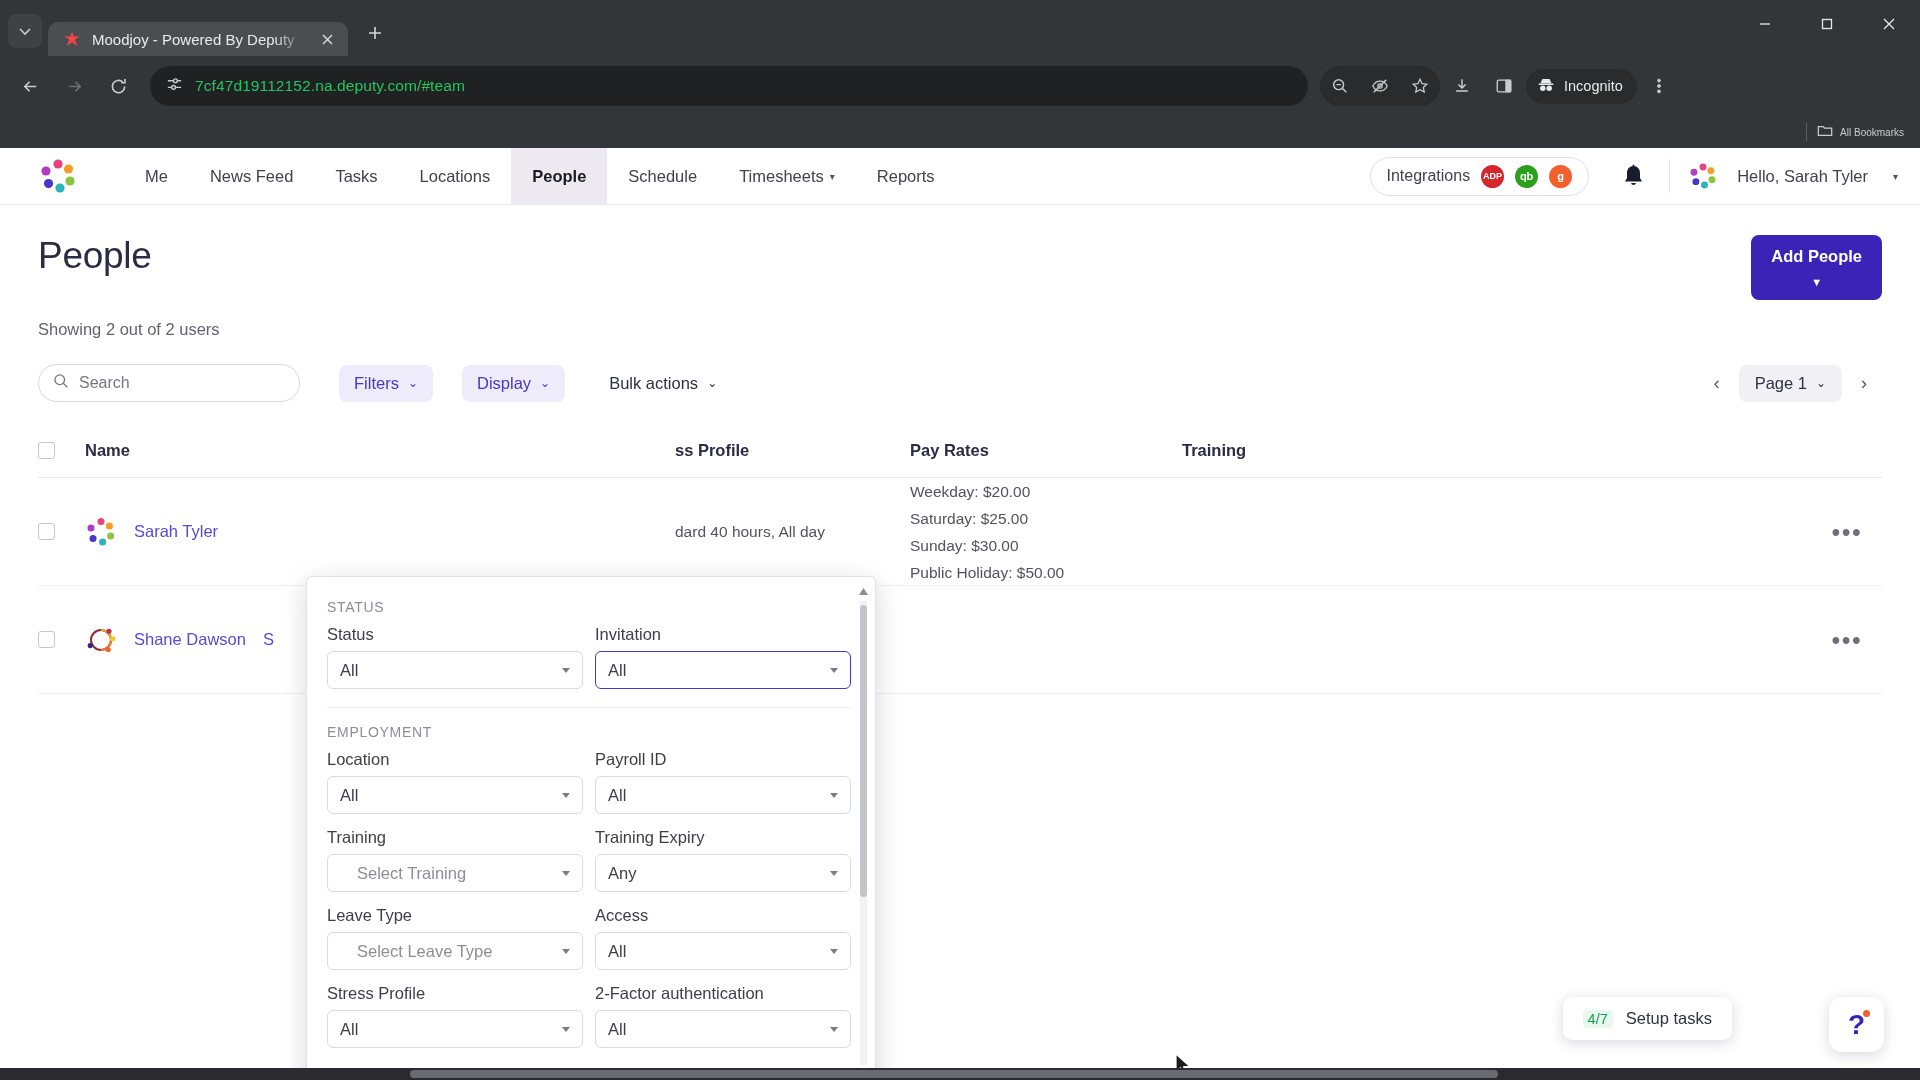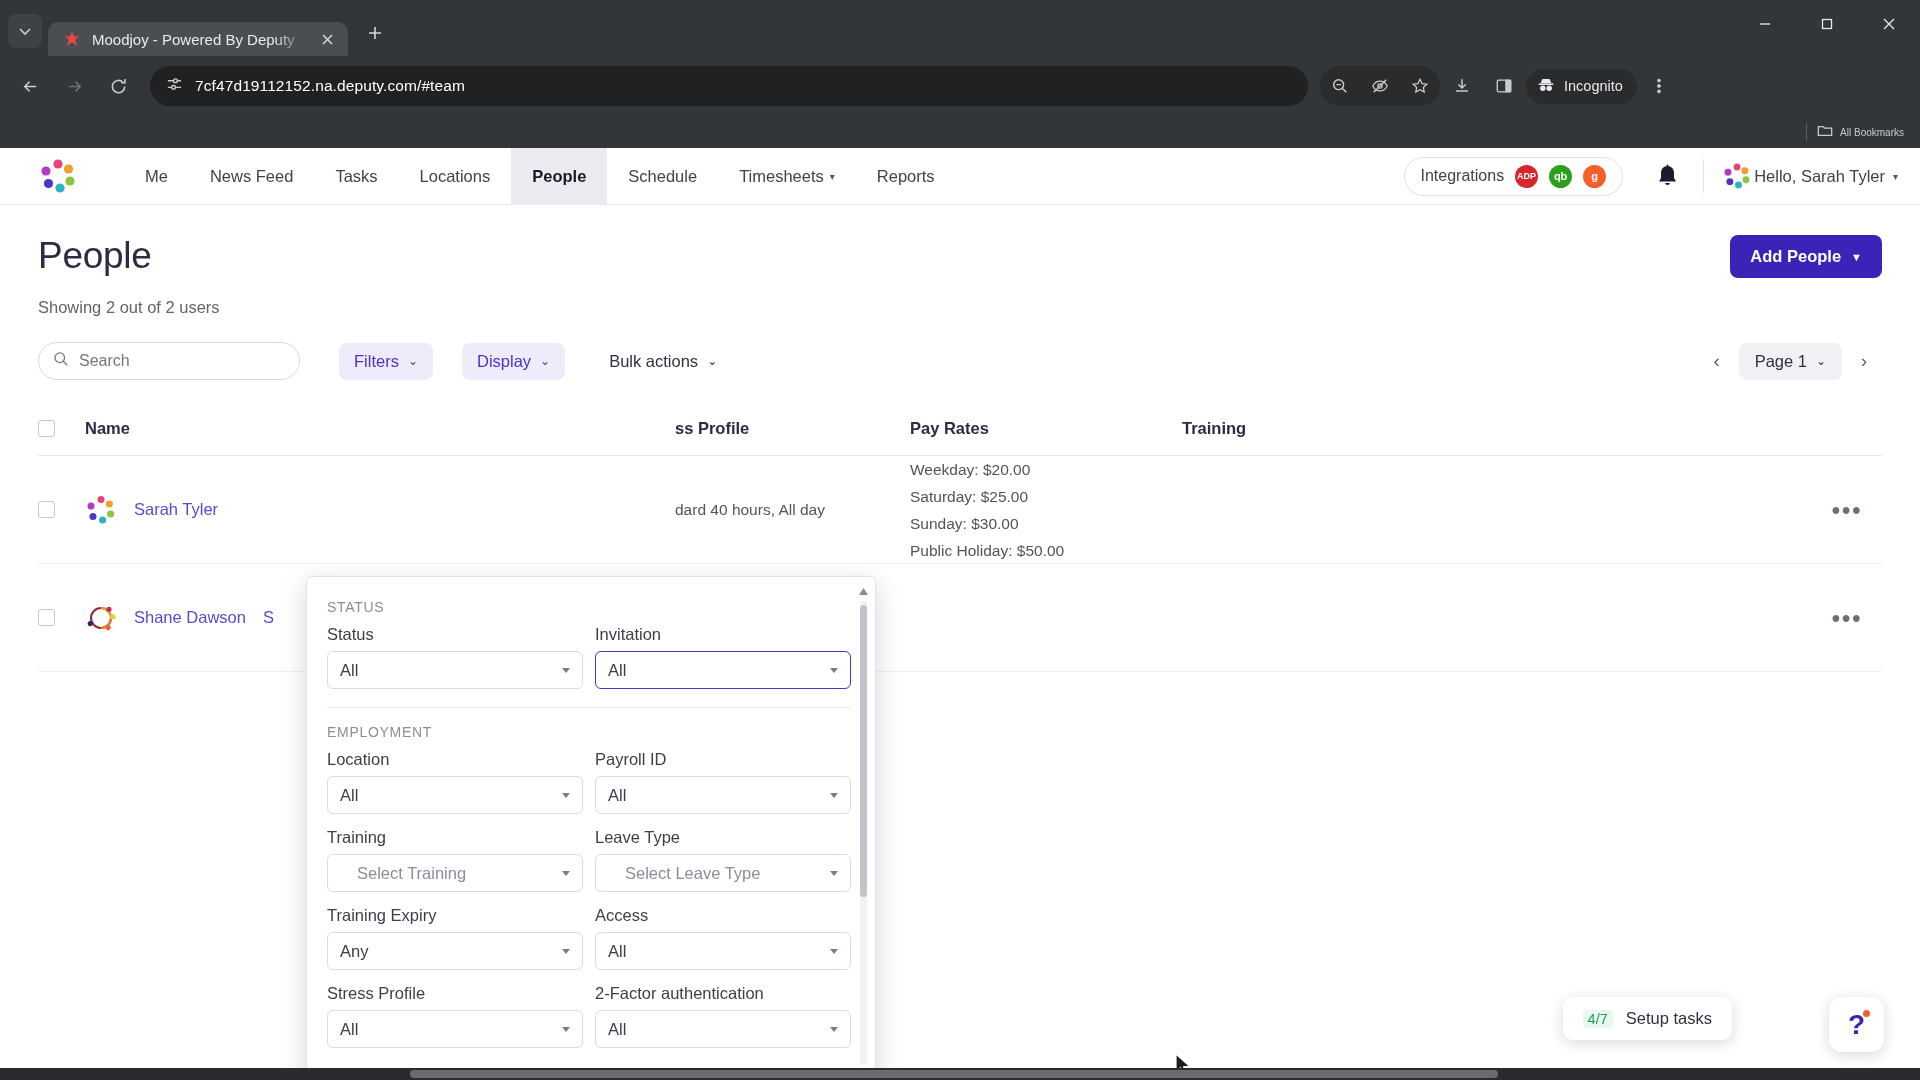--- a/index.html
+++ b/index.html
@@ -42,21 +42,21 @@
   .toolbar { height: 60px; display: flex; align-items: center; padding: 0 10px; gap: 4px; background:#333639;}
   .tb-icon { width: 40px; height: 40px; border-radius: 50%; display: flex; align-items: center; justify-content: center; cursor: pointer; }
   .tb-icon svg { stroke: #c9ccce; fill: none; }
   .tb-icon.disabled svg { stroke: #6e7173; }
   .omnibox {
     flex: 1; height: 40px; background: #1f2123; border-radius: 20px; display: flex;
     align-items: center; padding: 0 16px; gap: 12px; margin: 0 8px; cursor: text;
     max-width: 1158px;
   }
   .omnibox .site-icon svg { stroke: #c9ccce; fill: none; }
-  .omnibox-url { color: #ffffff; font-size: 15.5px; letter-spacing: .1px; }
+  .omnibox-url { color: #22c55e; font-size: 15.5px; letter-spacing: .1px; }
   .tb-right { display: flex; align-items: center; gap: 2px; }
   .tb-pill { display: flex; align-items: center; background: #292b2d; border-radius: 20px; }
   .incognito-pill { display: flex; align-items: center; gap: 8px; background: #292b2d; border-radius: 20px; padding: 6px 14px 6px 10px; cursor: pointer; }
   .incognito-pill span { color: #e8eaed; font-size: 14.5px; }
 
   .bookmarkbar { height: 32px; background: #333639; display: flex; align-items: center; justify-content: flex-end; padding-right: 16px; gap: 10px; }
   .bm-divider { width: 1px; height: 18px; background: #5a5d60; }
   .bm-item { display: flex; align-items: center; gap: 7px; color: #c9ccce; font-size: 10px; cursor: pointer; }
 
   
@@ -76,31 +76,31 @@
   .nav-caret { margin-left: 6px; font-size: 10px; color: #555; }
   .nav-right { margin-left: auto; display: flex; align-items: center; gap: 0; }
   .integrations {
     display: flex; align-items: center; gap: 11px; border: 1px solid #e0e0e6; border-radius: 22px;
     padding: 7px 16px; cursor: pointer; margin-right: 22px;
   }
   .integrations-label { font-size: 16px; color: #41424a; }
   .int-badge { width: 23px; height: 23px; border-radius: 50%; display: flex; align-items: center; justify-content: center; color: #fff; font-size: 11px; font-weight: bold; }
   .bell { width: 44px; height: 44px; display: flex; align-items: center; justify-content: center; cursor: pointer; }
   .nav-sep { width: 1px; height: 34px; background: #e4e4ea; margin: 0 18px 0 14px; }
-  .user-menu { display: flex; align-items: center; gap: 2px; cursor: pointer; }
+  .user-menu { display: flex; align-items: center; gap: 19px; cursor: pointer; }
   .user-avatar { width: 30px; height: 30px; }
   .user-name { font-size: 16.5px; color: #41424a; }
 
   .page { padding: 30px 38px 0 38px; position: relative; }
   .page-head { display: flex; align-items: flex-start; }
   .page-title { font-size: 37px; font-weight: 400; color: #2b2b45; letter-spacing: -.3px; }
   .add-people-btn {
     margin-left: auto; background: #3c23b8; color: #ffffff; font-size: 16.5px; font-weight: bold;
     border-radius: 8px; padding: 12px 20px; display: flex; align-items: center; gap: 10px;
-    cursor: pointer; border: none;
+    cursor: pointer; border: none; flex-direction: column;
   }
   .subtitle { font-size: 16.5px; color: #62636c; margin-top: 20px; }
 
   .toolrow { display: flex; align-items: center; margin-top: 25px; gap: 8px; }
   .search-box {
     width: 262px; height: 38px; border: 1px solid #d8d8e0; border-radius: 20px;
     display: flex; align-items: center; padding: 0 14px; gap: 10px; background: #fff;
   }
   .search-box input {
     border: none; outline: none; font-size: 16px; color: #5a5b64; flex: 1; background: transparent;
@@ -572,31 +572,31 @@
         </div>
 
         <div class="fcell">
           <div class="flabel">Training</div>
           <div class="fselect placeholder">
             <span>Select Training</span>
             <span class="caret"></span>
           </div>
         </div>
         <div class="fcell">
+          <div class="flabel">Training Expiry</div>
+          <div class="fselect">
+            <span>Any</span>
+            <span class="caret"></span>
+          </div>
+        </div>
+
+        <div class="fcell">
           <div class="flabel">Leave Type</div>
           <div class="fselect placeholder">
             <span>Select Leave Type</span>
-            <span class="caret"></span>
-          </div>
-        </div>
-
-        <div class="fcell">
-          <div class="flabel">Training Expiry</div>
-          <div class="fselect">
-            <span>Any</span>
             <span class="caret"></span>
           </div>
         </div>
         <div class="fcell">
           <div class="flabel">Access</div>
           <div class="fselect">
             <span>All</span>
             <span class="caret"></span>
           </div>
         </div>

